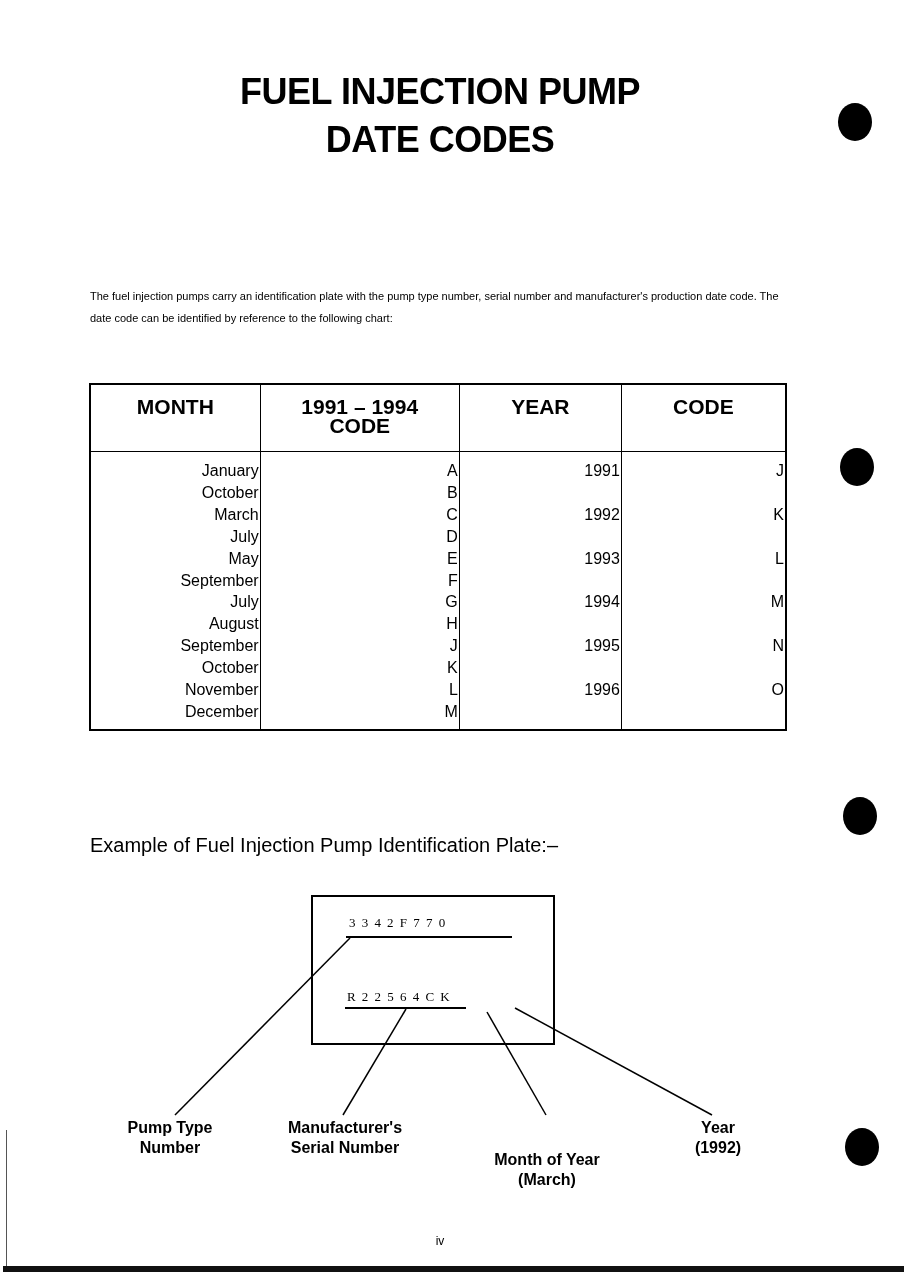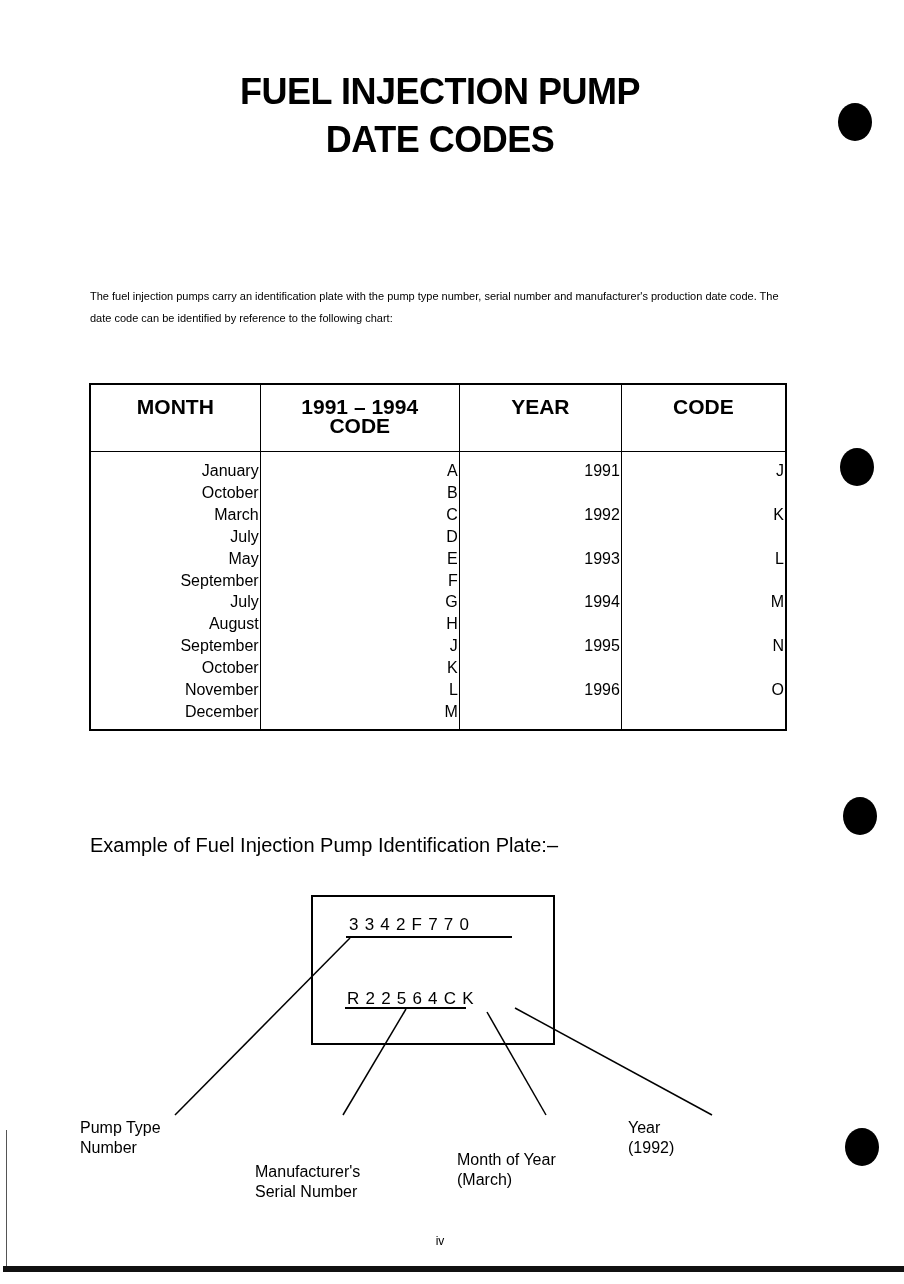--- a/index.html
+++ b/index.html
@@ -13,22 +13,22 @@
                 border:2px solid #000; font-size:16px; }
   table.codes th { font-weight:bold; border:1.5px solid #000; height:53px; vertical-align:top;
                    padding-top:12px; line-height:19px; font-size:21px; }
   table.codes td { border-left:1.5px solid #000; border-right:1.5px solid #000; vertical-align:top;
                    padding-top:8px; padding-bottom:6px; line-height:21.9px;text-align:right; }
   .col1 { width:168px; } .col2 { width:200px; } .col3 { width:162px; } .col4 { width:164px; }
   .month-list { padding-left:44px; text-align:left; }
   .center { text-align:center; }
   .example-label { position:absolute; left:90px; top:834px; font-size:20px; }
   .plate { position:absolute; left:311px; top:895px; width:240px; height:146px; border:2px solid #000; }
-  .plate-line { position:absolute; font-size:17px; letter-spacing:6.2px; white-space:nowrap; }
-  .callout { position:absolute; font-size:16px; line-height:20px; width:180px; }
+  .plate-line { position:absolute; font-size:13px; letter-spacing:6.2px; white-space:nowrap;font-family:Liberation Serif, serif; }
+  .callout { position:absolute; text-align:center; font-size:16px; line-height:20px; width:180px;font-weight:bold; }
   .page-num { position:absolute; left:0; width:880px; top:1234px; text-align:center; font-size:12px; }
   .bottom-rule { position:absolute; left:3px; top:1266px; width:901px; height:6px; background:#111; }
   .left-rule { position:absolute; left:6px; top:1130px; width:1px; height:140px; background:#555; }
   svg.lines { position:absolute; left:0; top:0; }
 </style>
 </head>
 <body>
 
 <div class="title">
   <div>FUEL INJECTION PUMP</div>
@@ -137,21 +137,21 @@
 
   <line x1="487" y1="1012" x2="546" y2="1115" stroke="#000" stroke-width="1.5"></line>
 
   <line x1="515" y1="1008" x2="712" y2="1115" stroke="#000" stroke-width="1.5"></line>
 </svg>
 
 <div class="callout" style="left:80px;top:1118px;">
   <div>Pump Type</div>
   <div>Number</div>
 </div>
-<div class="callout" style="left:255px;top:1162px;">
+<div class="callout" style="left:255px;top:1118px;">
   <div>Manufacturer's</div>
   <div>Serial Number</div>
 </div>
 <div class="callout" style="left:457px;top:1118px;margin-top:32px;">
   <div>Month of Year</div>
   <div>(March)</div>
 </div>
 <div class="callout" style="left:628px;top:1118px;">
   <div>Year</div>
   <div>(1992)</div>

